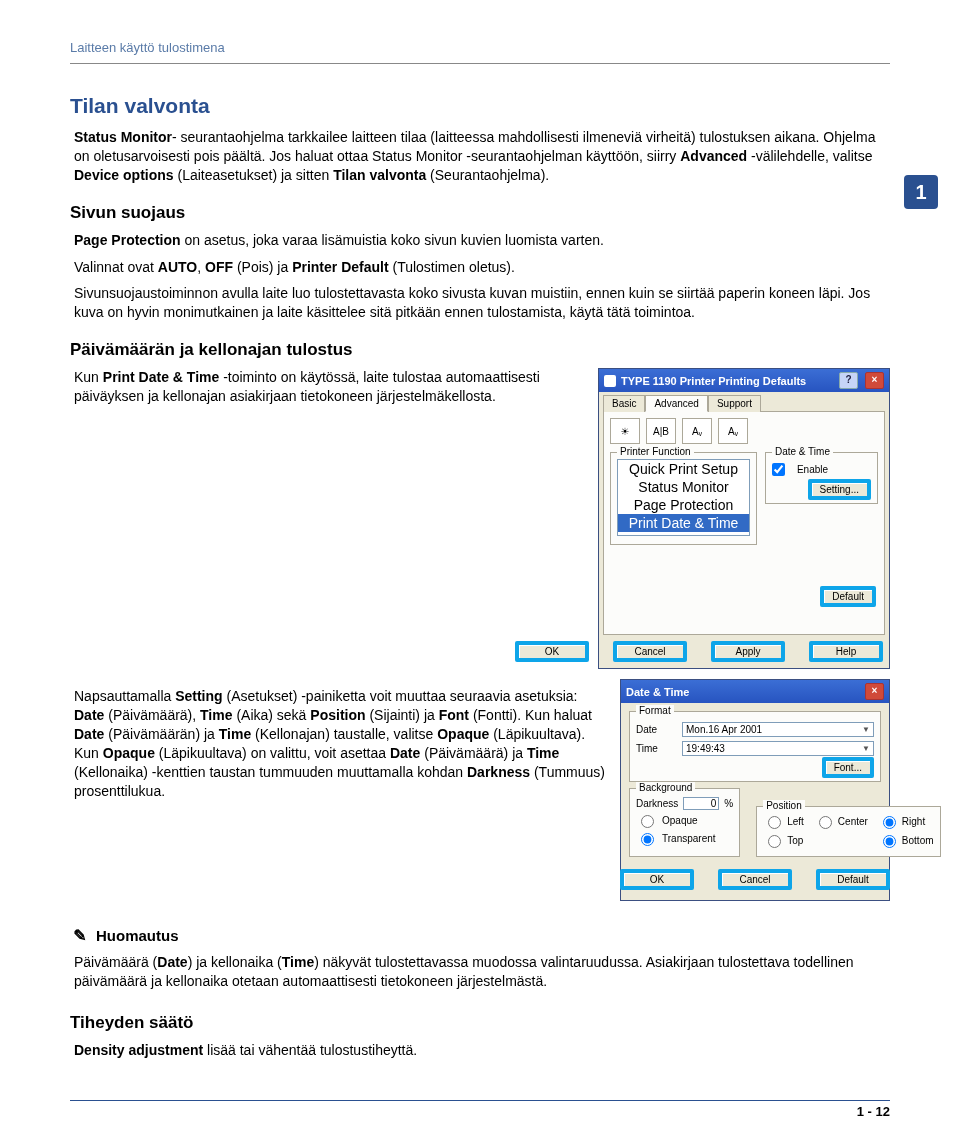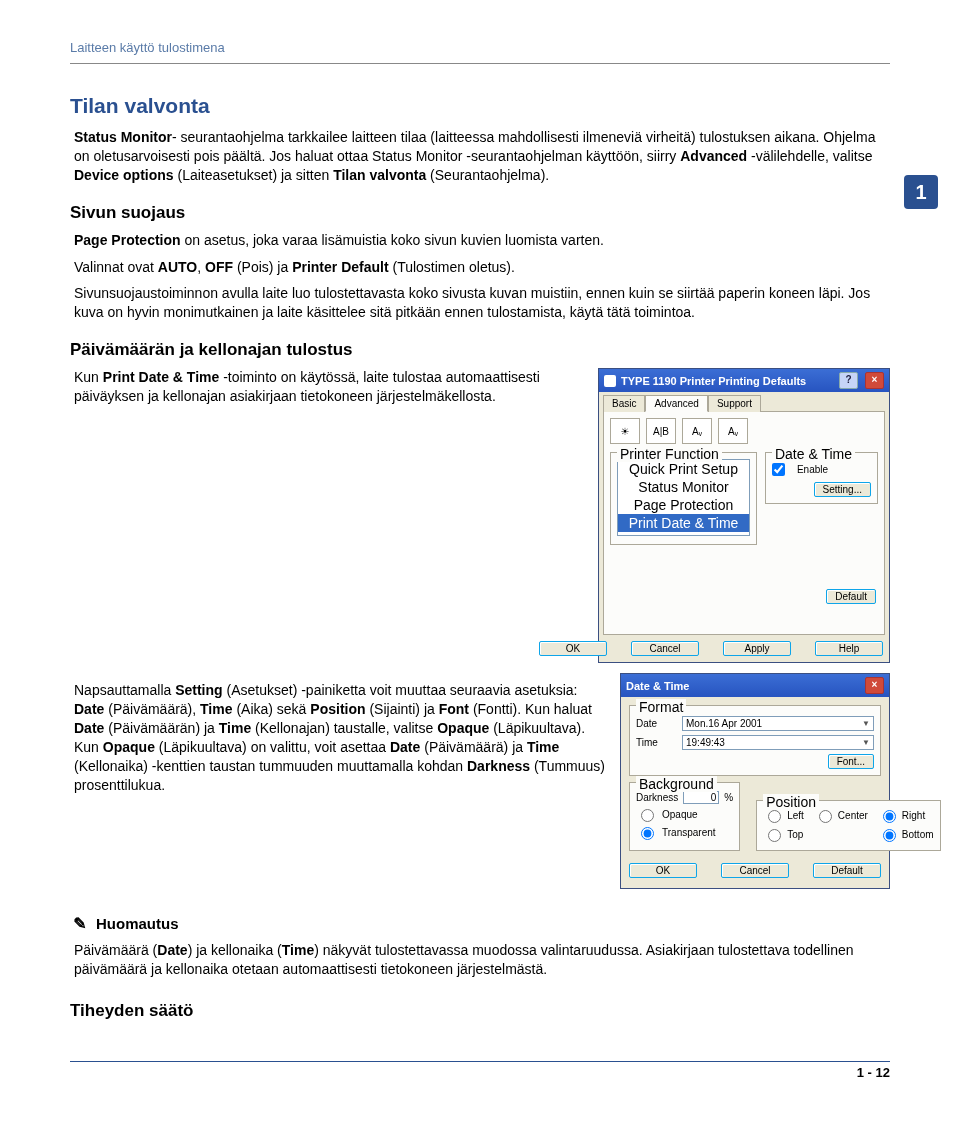--- a/index.html
+++ b/index.html
@@ -133,39 +133,39 @@
     padding: 6px 6px 8px 6px;
     position: relative;
     margin-bottom: 6px;
     background:#fcfcfa;
   }
   .groupbox > .gb-title {
     position:absolute;
     top:-7px; left:6px;
     background:#fcfcfa;
     padding:0 3px;
-    font-size:14px;
+    font-size:10px;
   }
   .listbox {
     border:1px solid #7f9db9;
     background:#fff;
     height: 75px;
     font-size:14px;
     overflow:hidden;
     text-align:center;
   }
   .listbox div { padding: 1px 4px; white-space:nowrap; }
   .listbox div.sel { background:#316ac5; color:#fff; }
   .chkline { display:flex; align-items:center; gap:12px; margin:4px 0 8px 0; font-size:10px;}
   .chkline input { margin:0; }
   .btn {
     min-width: 50px;
     padding: 1px 8px;
     background: #ece9d8;
-    border: 1px solid #0ea5e9;
+    border: 4px solid #0ea5e9;
     border-radius: 2px;
     font-size: 10px;
     text-align:center;
     box-shadow: inset 1px 1px 0 #fff;
   }
   .btn-row { display:flex; gap:24px; justify-content:flex-end; padding:6px 2px 2px 2px; }
   .default-row { text-align:right; padding-top:40px; padding-right:2px;}
   
   .dlg2 { width: 268px; }
   .field-row { display:flex; align-items:center; gap:6px; margin:4px 0; }
@@ -383,16 +383,19 @@
 
   <div class="note-heading">
     <span class="note-icon">✎</span>
     <span>Huomautus</span>
   </div>
   <p class="body">
     <span>Päivämäärä (</span><span class="bold">Date</span><span>) ja kellonaika (</span><span class="bold">Time</span><span>) näkyvät tulostettavassa muodossa valintaruudussa. Asiakirjaan tulostettava todellinen päivämäärä ja kellonaika otetaan automaattisesti tietokoneen järjestelmästä.</span>
   </p>
 
   <h3 class="subsection" style="margin-top:22px">Tiheyden säätö</h3>
+  <p class="body">
+    <span class="bold">Density adjustment</span><span> lisää tai vähentää tulostustiheyttä.</span>
+  </p>
 
   <hr class="footer-line">
   <div class="page-num">1 - 12</div>
 </div>
 
 </body></html>

